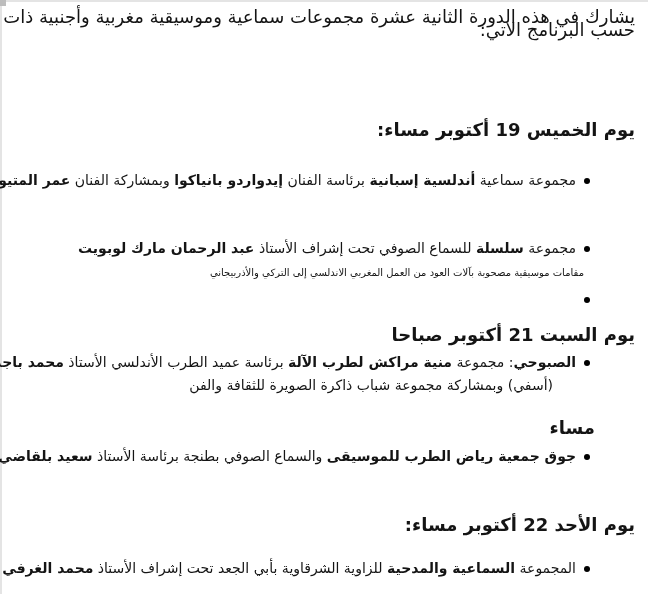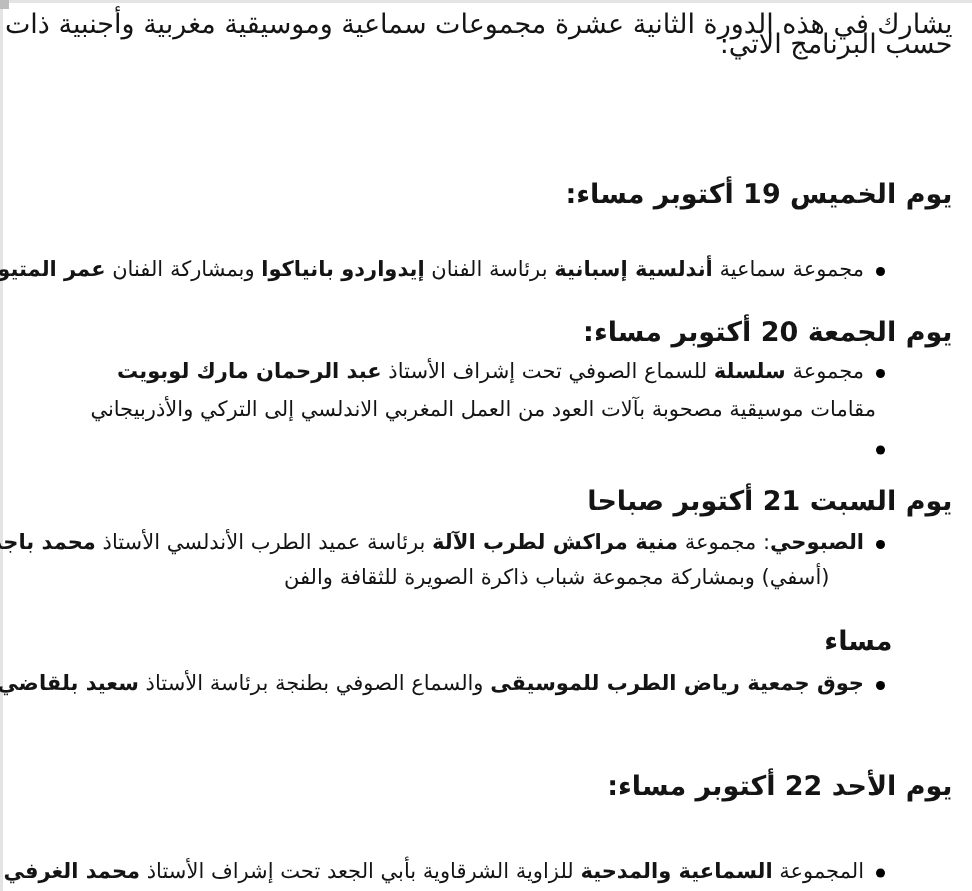--- a/index.html
+++ b/index.html
@@ -29,21 +29,21 @@
   .li .txt{
     display:block;margin-right:72px;
     direction:rtl;text-align:right;white-space:nowrap;
     font-size:14px;line-height:18px;
   }
   .li .txt.wrap2{margin-top:5px;}
   .li .txt.indent2{margin-right:95px;}
   .plainline{
     position:absolute;right:64px;
     direction:rtl;text-align:right;white-space:nowrap;
-    font-size:14px;line-height:18px;
+    font-size:10px;line-height:18px;
   }
   .b{font-weight:700;}
 </style>
 </head>
 <body>
 
 <div class="page">
   <div class="edge-top"></div>
   <div class="edge-left"></div>
   <div class="edge-corner"></div>
@@ -52,21 +52,20 @@
   <div class="line" style="top:21px;">حسب البرنامج الاتي:</div>
 
   <div class="line heading" style="top:121px;">يوم الخميس 19 أكتوبر مساء:</div>
   <div class="li" style="top:171px;">
     <span class="dot"></span>
     <span class="txt">
       <span>مجموعة سماعية </span><span class="b">أندلسية إسبانية</span><span> برئاسة الفنان </span><span class="b">إيدواردو بانياكوا</span><span> وبمشاركة الفنان </span><span class="b">عمر المتيوي</span>
     </span>
   </div>
 
-  <div class="line heading" style="top:213px;">يوم الجمعة 20 أكتوبر مساء:</div>
   <div class="li" style="top:239px;">
     <span class="dot"></span>
     <span class="txt">
       <span>مجموعة </span><span class="b">سلسلة</span><span> للسماع الصوفي تحت إشراف الأستاذ </span><span class="b">عبد الرحمان مارك لوبويت</span>
     </span>
   </div>
   <div class="plainline" style="top:264px;">مقامات موسيقية مصحوبة بآلات العود من العمل المغربي الاندلسي إلى التركي والأذربيجاني</div>
   <div class="li" style="top:290px;">
     <span class="dot"></span>
   </div>
@@ -82,19 +81,19 @@
 
   <div class="line heading" style="top:419px;right:53px;">مساء</div>
   <div class="li" style="top:447px;padding-left:32px;">
     <span class="dot"></span>
     <span class="txt">
       <span class="b">جوق جمعية رياض الطرب للموسيقى</span><span> والسماع الصوفي بطنجة برئاسة الأستاذ </span><span class="b">سعيد بلقاضي</span>
     </span>
   </div>
 
   <div class="line heading" style="top:516px;">يوم الأحد 22 أكتوبر مساء:</div>
-  <div class="li" style="top:572px;padding-left:36px;">
+  <div class="li" style="top:559px;padding-left:36px;">
     <span class="dot"></span>
     <span class="txt">
       <span>المجموعة </span><span class="b">السماعية والمدحية</span><span> للزاوية الشرقاوية بأبي الجعد تحت إشراف الأستاذ </span><span class="b">محمد الغرفي</span>
     </span>
   </div>
 </div>
 
 </body></html>

